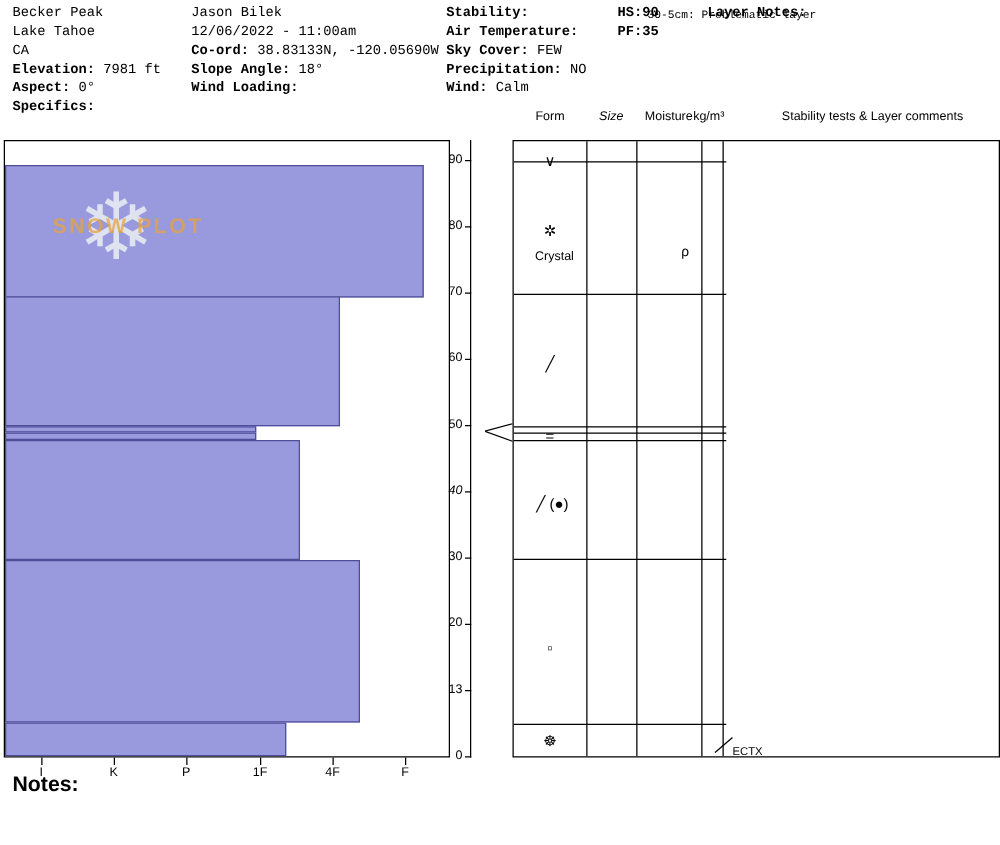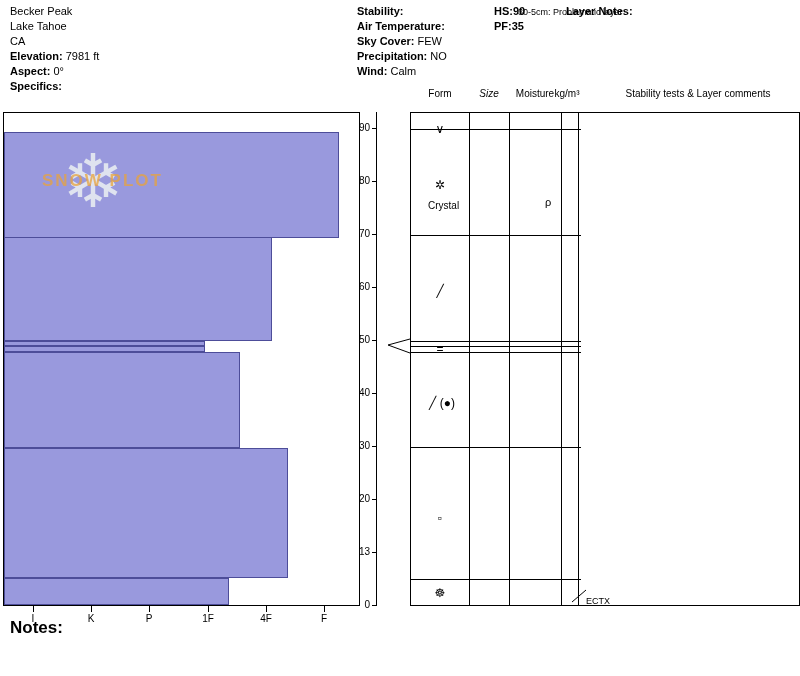--- a/index.html
+++ b/index.html
@@ -17,21 +17,21 @@
     overflow: hidden;
   }
   
   #header {
     position: absolute;
     left: 0; top: 0;
     width: 800px;
     height: 78px;
   }
   .hcol { position: absolute; top: 4px; }
-  .hrow { height: 15px; line-height: 15px; white-space: nowrap; }
+  .hrow { height: 15px; line-height: 15px; white-space: nowrap; font-family: Liberation Mono, monospace; }
   .lbl { font-weight: bold; }
   #col-loc { left: 10px; width: 140px; }
   #col-obs { left: 153px; width: 200px; }
   #col-cond { left: 357px; width: 140px; }
   #col-hs { left: 494px; width: 70px; }
   #col-notes { left: 566px; width: 230px; }
   .note-small { font-size: 9px; }
 
   
   #plot {
@@ -203,20 +203,36 @@
     <div class="hrow">
       <span class="lbl">Aspect:</span>
       <span>0°</span>
     </div>
     <div class="hrow">
       <span class="lbl">Specifics:</span>
       <span></span>
     </div>
   </div>
 
+  <div class="hcol" id="col-obs">
+    <div class="hrow">Jason Bilek</div>
+    <div class="hrow">12/06/2022 - 11:00am</div>
+    <div class="hrow">
+      <span class="lbl">Co-ord:</span>
+      <span>38.83133N, -120.05690W</span>
+    </div>
+    <div class="hrow">
+      <span class="lbl">Slope Angle:</span>
+      <span>18°</span>
+    </div>
+    <div class="hrow">
+      <span class="lbl">Wind Loading:</span>
+      <span></span>
+    </div>
+  </div>
 
   <div class="hcol" id="col-cond">
     <div class="hrow">
       <span class="lbl">Stability:</span>
       <span></span>
     </div>
     <div class="hrow">
       <span class="lbl">Air Temperature:</span>
       <span></span>
     </div>
@@ -274,21 +290,21 @@
     <div class="axis-line"></div>
     <div class="tick" style="top:493px;"></div>
     <div class="tlabel" style="top:488px;">0</div>
     <div class="tick" style="top:440px;"></div>
     <div class="tlabel" style="top:435px;">13</div>
     <div class="tick" style="top:387px;"></div>
     <div class="tlabel" style="top:382px;">20</div>
     <div class="tick" style="top:334px;"></div>
     <div class="tlabel" style="top:329px;">30</div>
     <div class="tick" style="top:281px;"></div>
-    <div class="tlabel" style="top:276px;">40</div>
+    <div class="tlabel" style="top:276px;font-style:italic;">40</div>
     <div class="tick" style="top:228px;"></div>
     <div class="tlabel" style="top:223px;">50</div>
     <div class="tick" style="top:175px;"></div>
     <div class="tlabel" style="top:170px;">60</div>
     <div class="tick" style="top:122px;"></div>
     <div class="tlabel" style="top:117px;">70</div>
     <div class="tick" style="top:69px;"></div>
     <div class="tlabel" style="top:64px;">80</div>
     <div class="tick" style="top:16px;"></div>
     <div class="tlabel" style="top:11px;">90</div>

